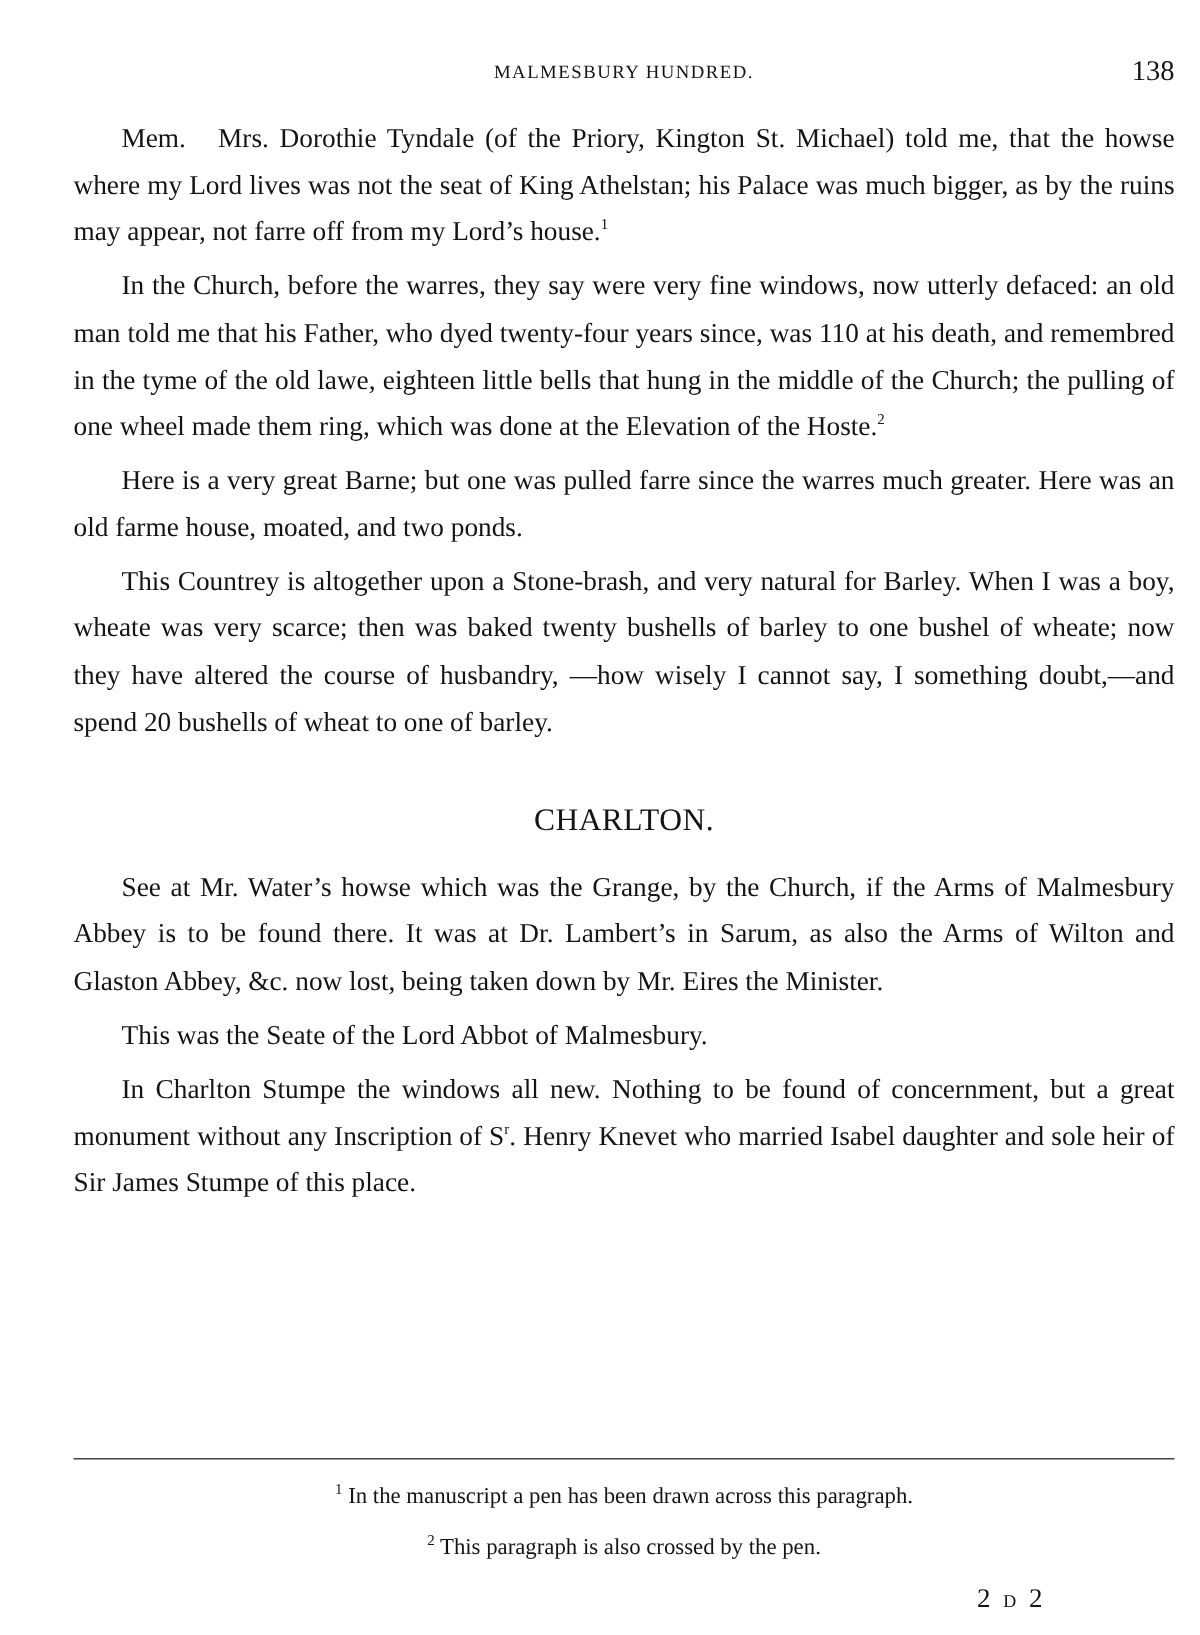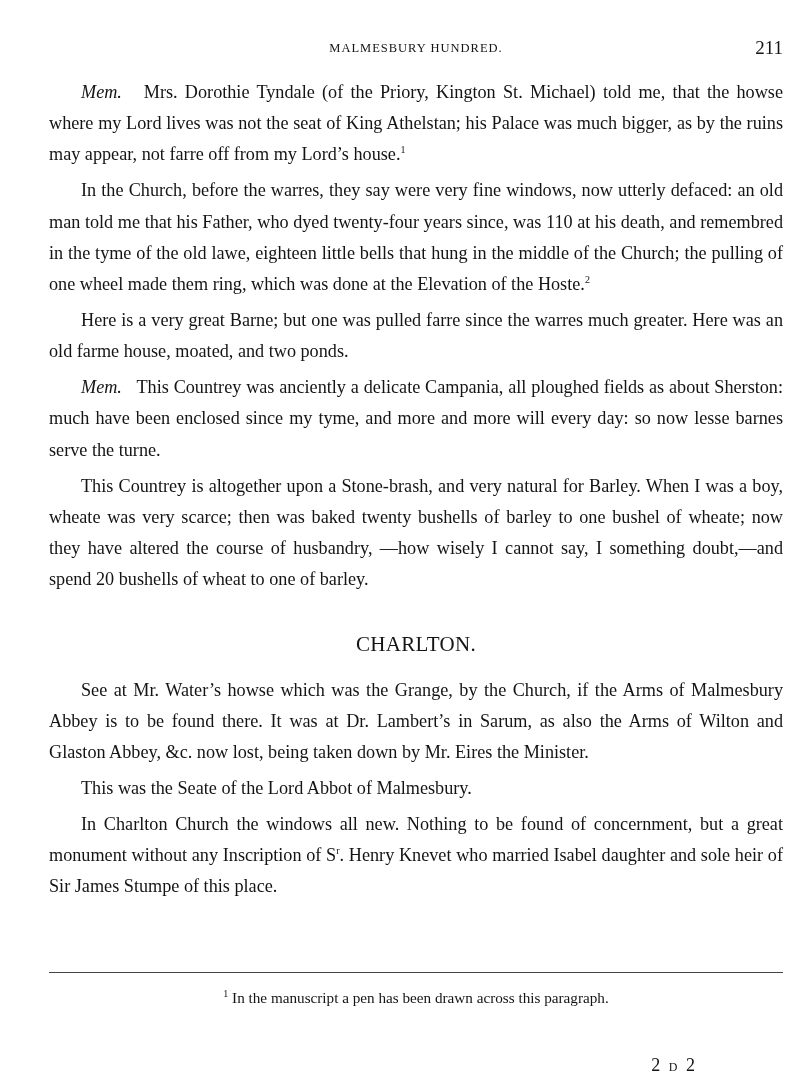--- a/index.html
+++ b/index.html
@@ -5,60 +5,60 @@
   html, body { margin: 0; padding: 0; background: #ffffff; }
   body { width: 800px; height: 1090px; position: relative; overflow: hidden;
          font-family: "Liberation Serif", "DejaVu Serif", serif; color: #141414; }
   .page { position: absolute; left: 0; top: 1px; width: 800px; height: 1090px; margin-left: 17px; }
   .running-head { position: absolute; top: 36px; left: 32px; width: 734px; height: 30px; }
   .running-title { position: absolute; left: 0; right: 0; text-align: center; top: 4px;
                    font-size: 12.5px; letter-spacing: 1px; }
   .page-number { position: absolute; right: 0; top: 0; font-size: 19px; }
   .body-text { position: absolute; left: 32px; top: 76px; width: 734px; font-size: 18.2px; line-height: 31.2px; }
   p.para { margin: 0 0 4.8px 0; text-indent: 32px; text-align: justify; }
-  .mem { font-style: italic; }
+  .mem { }
   .heading { text-align: center; font-size: 21px; margin: 34px 0 14px 0; letter-spacing: 0.3px; }
   sup { font-size: 10px; line-height: 0; vertical-align: super; }
   .rule { position: absolute; left: 32px; top: 971px; width: 734px; height: 0; border-top: 1px solid #444; }
   .footnotes { position: absolute; left: 32px; top: 986px; width: 734px; font-size: 15.2px; text-align: center; }
   .footnote { margin: 0 0 12px 0; line-height: 22px; }
   .signature { position: absolute; right: 120px; top: 1054px; font-size: 18px; letter-spacing: 2px; text-align: center; }
   .sig-small { font-size: 12px; }
 </style>
 </head>
 <body>
 
 <div class="page">
 
   <div class="running-head">
     <div class="running-title">MALMESBURY HUNDRED.</div>
-    <div class="page-number">211</div>
+    <div class="page-number">138</div>
   </div>
 
   <div class="body-text">
     <p class="para"><span class="mem">Mem.</span>&nbsp;&nbsp;&nbsp;<span>Mrs. Dorothie Tyndale (of the Priory, Kington St. Michael) told me, that the howse where my Lord lives was not the seat of King Athelstan; his Palace was much bigger, as by the ruins may appear, not farre off from my Lord’s house.</span><sup>1</sup></p>
 
     <p class="para"><span>In the Church, before the warres, they say were very fine windows, now utterly defaced: an old man told me that his Father, who dyed twenty-four years since, was 110 at his death, and remembred in the tyme of the old lawe, eighteen little bells that hung in the middle of the Church; the pulling of one wheel made them ring, which was done at the Elevation of the Hoste.</span><sup>2</sup></p>
 
     <p class="para"><span>Here is a very great Barne; but one was pulled farre since the warres much greater.   Here was an old farme house, moated, and two ponds.</span></p>
 
-    <p class="para"><span class="mem">Mem.</span>&nbsp;&nbsp;&nbsp;<span>This Countrey was anciently a delicate Campania, all ploughed fields as about Sherston: much have been enclosed since my tyme, and more and more will every day: so now lesse barnes serve the turne.</span></p>
 
     <p class="para"><span>This Countrey is altogether upon a Stone-brash, and very natural for Barley. When I was a boy, wheate was very scarce; then was baked twenty bushells of barley to one bushel of wheate; now they have altered the course of husbandry, —how wisely I cannot say, I something doubt,—and spend 20 bushells of wheat to one of barley.</span></p>
 
     <div class="heading">CHARLTON.</div>
 
     <p class="para"><span>See at Mr. Water’s howse which was the Grange, by the Church, if the Arms of Malmesbury Abbey is to be found there.   It was at Dr. Lambert’s in Sarum, as also the Arms of Wilton and Glaston Abbey, &amp;c. now lost, being taken down by Mr. Eires the Minister.</span></p>
 
     <p class="para"><span>This was the Seate of the Lord Abbot of Malmesbury.</span></p>
 
-    <p class="para"><span>In Charlton Church the windows all new.   Nothing to be found of concernment, but a great monument without any Inscription of S</span><sup>r</sup><span>. Henry Knevet who married Isabel daughter and sole heir of Sir James Stumpe of this place.</span></p>
+    <p class="para"><span>In Charlton Stumpe the windows all new.   Nothing to be found of concernment, but a great monument without any Inscription of S</span><sup>r</sup><span>. Henry Knevet who married Isabel daughter and sole heir of Sir James Stumpe of this place.</span></p>
   </div>
 
   <div class="rule"></div>
 
   <div class="footnotes">
     <p class="footnote"><sup>1</sup> <span>In the manuscript a pen has been drawn across this paragraph.</span></p>
+    <p class="footnote"><sup>2</sup> <span>This paragraph is also crossed by the pen.</span></p>
   </div>
 
   <div class="signature"><span>2</span> <span class="sig-small">D</span> <span>2</span></div>
 
 </div>
 
 </body></html>

